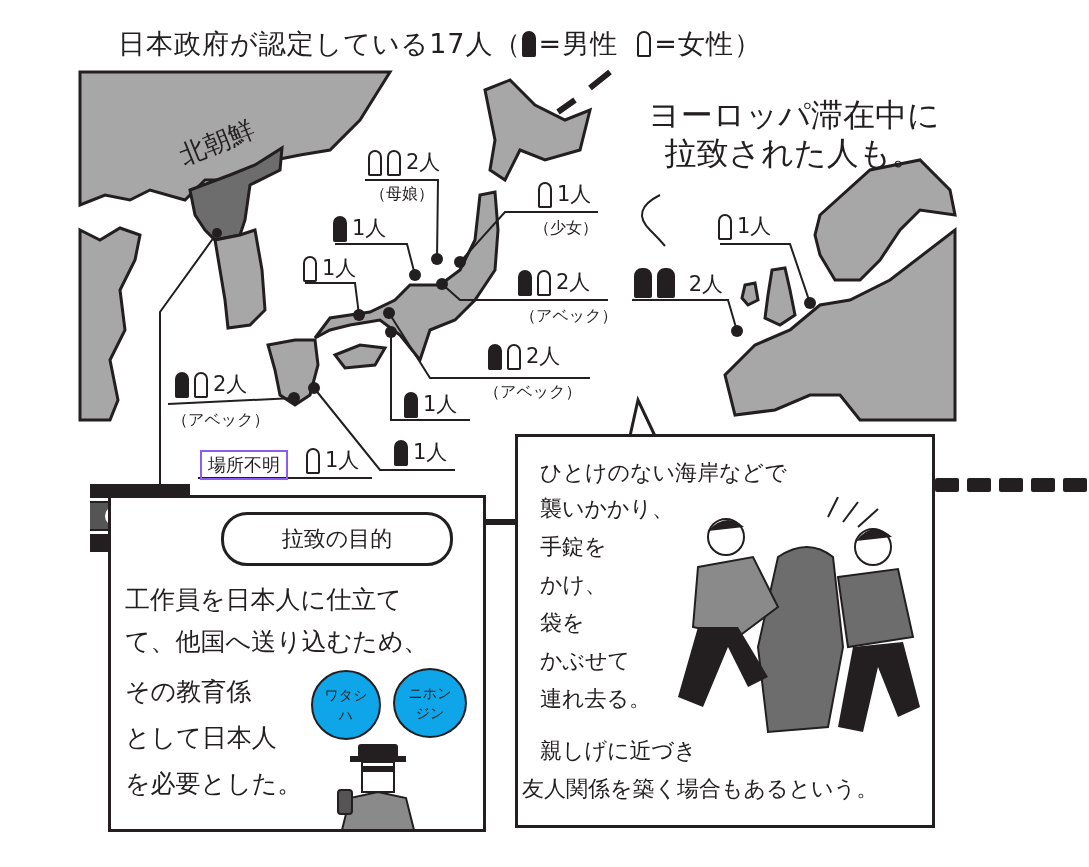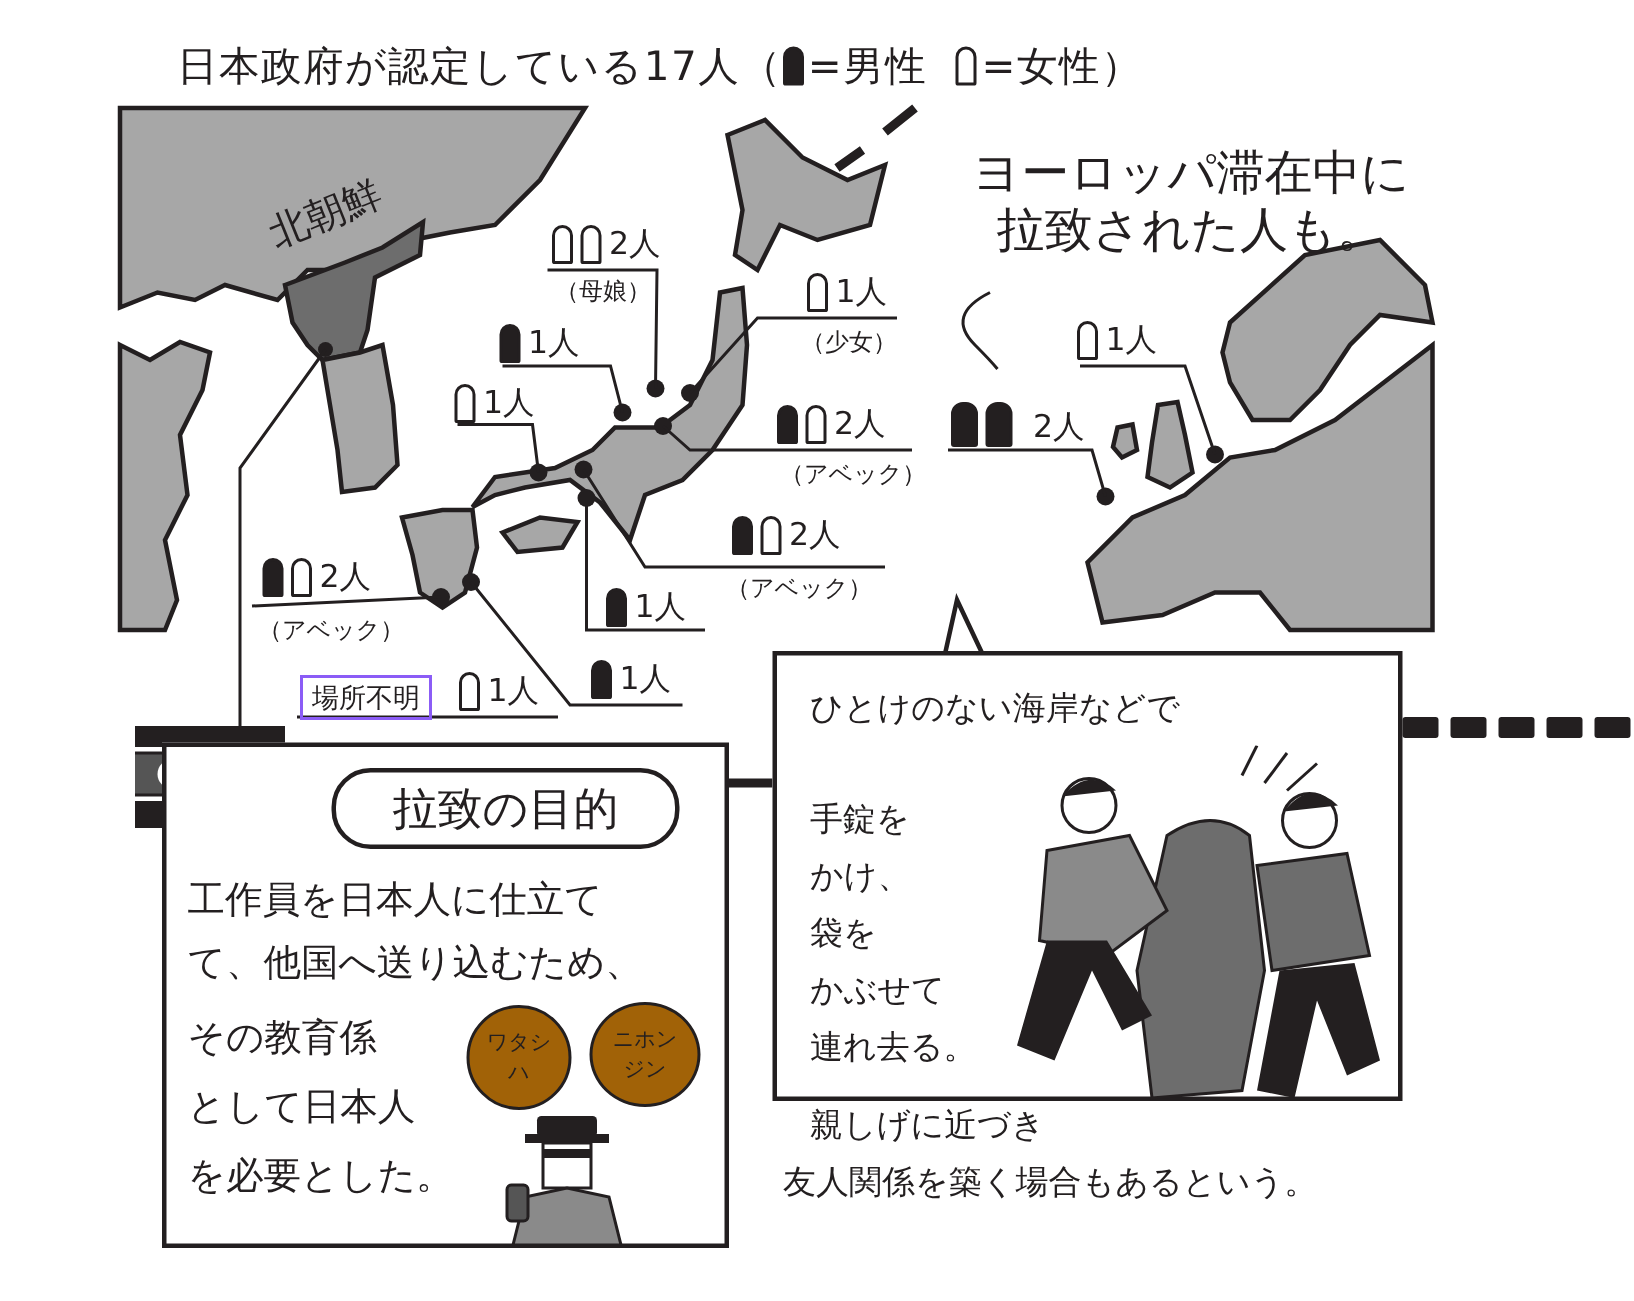--- a/index.html
+++ b/index.html
@@ -8,25 +8,25 @@
   .title{left:118px;top:26px;font-size:27px;letter-spacing:1px;white-space:nowrap;}
   svg.map{position:absolute;left:0;top:0;}
   .lbl{position:absolute;font-size:21px;white-space:nowrap;display:flex;align-items:flex-end;gap:2px;}
   .sub{position:absolute;font-size:16px;white-space:nowrap;font-family:Liberation Serif, serif;}
   .fig{display:inline-block;width:14px;height:26px;border:2px solid #231f20;border-radius:8px 8px 2px 2px;box-sizing:border-box;margin-right:3px;}
   .fig.m{background:#231f20;}
   .fig.f{background:#fff;}
   .unk-box{position:absolute;left:200px;top:450px;border:2px solid #8b5cf6;padding:1px 6px;font-size:18px;}
   .panel{position:absolute;border:3px solid #231f20;background:#fff;box-sizing:border-box;}
   .purpose{left:108px;top:495px;width:378px;height:337px;}
-  .method{left:515px;top:434px;width:420px;height:300px;}
-  .pill{position:absolute;left:110px;top:14px;width:226px;height:48px;border:3px solid #231f20;border-radius:26px;font-size:30px;display:flex;align-items:center;justify-content:center;}
+  .method{left:515px;top:434px;width:420px;height:394px;}
+  .pill{position:absolute;left:110px;top:14px;width:226px;height:48px;border:3px solid #231f20;border-radius:26px;font-size:22px;display:flex;align-items:center;justify-content:center;}
   .ptext{position:absolute;font-size:25px;line-height:44px;white-space:nowrap;font-family:Liberation Mono, monospace;}
   .mtext{position:absolute;font-size:22px;line-height:36px;white-space:nowrap;}
-  .bubble{position:absolute;border:2px solid #231f20;border-radius:50%;background:#a16207;font-size:14px;text-align:center;display:flex;align-items:center;justify-content:center;line-height:20px;}
+  .bubble{position:absolute;border:2px solid #231f20;border-radius:50%;background:#0ea5e9;font-size:14px;text-align:center;display:flex;align-items:center;justify-content:center;line-height:20px;}
   .flag{position:absolute;left:90px;top:484px;width:100px;height:68px;background:#231f20;}
   .flag .w1{position:absolute;left:0;top:14px;width:100px;height:3px;background:#fff;}
   .flag .red{position:absolute;left:0;top:19px;width:100px;height:26px;background:#555;}
   .flag .w2{position:absolute;left:0;top:47px;width:100px;height:3px;background:#fff;}
   .flag .star{position:absolute;left:15px;top:22px;width:20px;height:20px;border-radius:50%;background:#fff;color:#555;font-size:14px;line-height:20px;text-align:center;}
   .dashes{position:absolute;left:935px;top:478px;display:flex;gap:8px;}
   .dashes span{display:block;width:24px;height:14px;background:#231f20;border-radius:2px;}
 </style>
 </head>
 <body>
@@ -193,20 +193,21 @@
     <rect x="14" y="18" width="56" height="6" fill="#231f20"></rect>
     <rect x="26" y="24" width="32" height="30" fill="#fff" stroke="#231f20" stroke-width="2"></rect>
     <rect x="26" y="28" width="32" height="6" fill="#231f20"></rect>
     <path d="M6,92 L14,60 L42,54 L70,60 L78,92 Z" fill="#8a8a8a" stroke="#231f20" stroke-width="2"></path>
     <rect x="2" y="52" width="14" height="24" rx="3" fill="#555" stroke="#231f20" stroke-width="2"></rect>
   </svg>
 </div>
 
 <div class="panel method">
   <div class="mtext" style="left:22px;top:18px;">ひとけのない海岸などで</div>
+  <div class="mtext" style="left:22px;top:54px;">襲いかかり、</div>
   <div class="mtext" style="left:22px;top:92px;">手錠を</div>
   <div class="mtext" style="left:22px;top:130px;">かけ、</div>
   <div class="mtext" style="left:22px;top:168px;">袋を</div>
   <div class="mtext" style="left:22px;top:206px;">かぶせて</div>
   <div class="mtext" style="left:22px;top:244px;">連れ去る。</div>
   <div class="mtext" style="left:22px;top:296px;">親しげに近づき</div>
   <div class="mtext" style="left:4px;top:334px;">友人関係を築く場合もあるという。</div>
 
   <svg class="abs" style="left:140px;top:60px;" width="270" height="240">
     <path d="M120,60 Q150,40 175,60 L185,150 L170,230 L110,235 L100,150 Z" fill="#6d6d6d" stroke="#231f20" stroke-width="2"></path>

